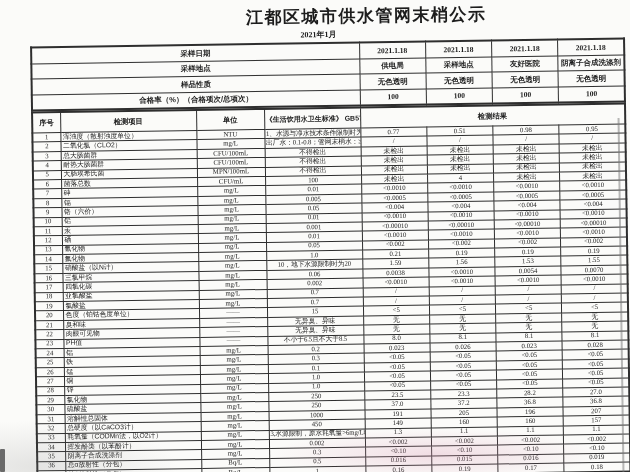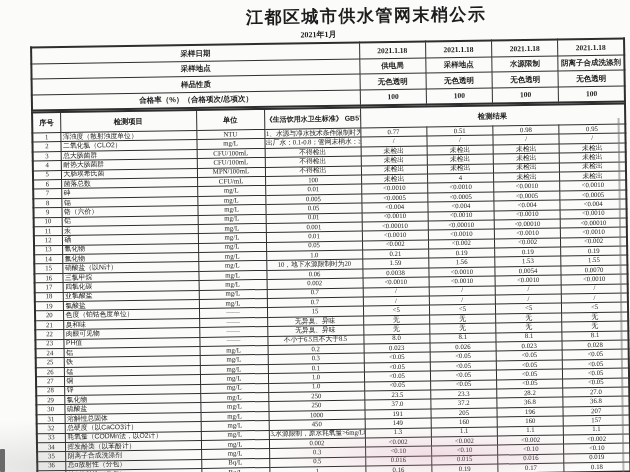--- a/index.html
+++ b/index.html
@@ -90,21 +90,21 @@
           <td class="i-label">采样日期</td>
           <td class="i-val">2021.1.18</td>
           <td class="i-val">2021.1.18</td>
           <td class="i-val">2021.1.18</td>
           <td class="i-val">2021.1.18</td>
         </tr>
         <tr>
           <td class="i-label">采样地点</td>
           <td class="i-val">供电局</td>
           <td class="i-val">采样地点</td>
-          <td class="i-val">水源限制</td>
+          <td class="i-val">友好医院</td>
           <td class="i-val">阴离子合成洗涤剂</td>
         </tr>
         <tr>
           <td class="i-label">样品性质</td>
           <td class="i-val">无色透明</td>
           <td class="i-val">无色透明</td>
           <td class="i-val">无色透明</td>
           <td class="i-val">无色透明</td>
         </tr>
         <tr>

